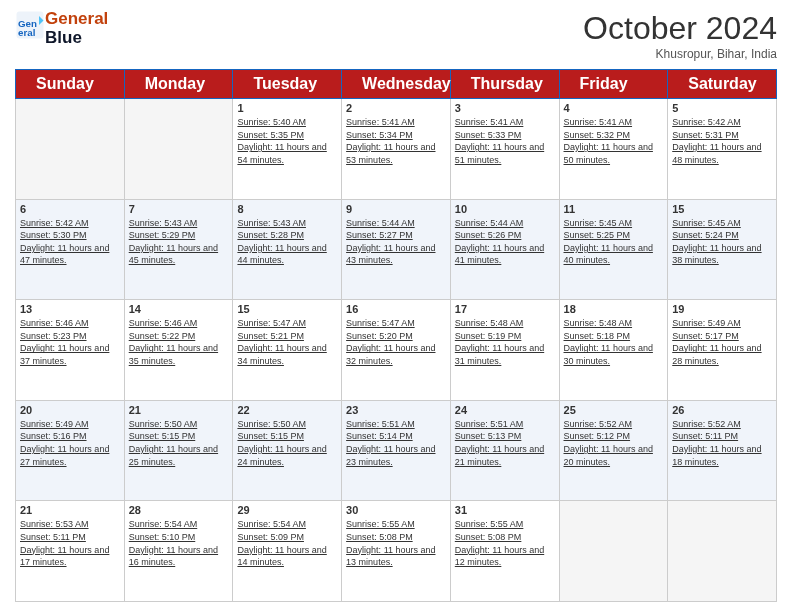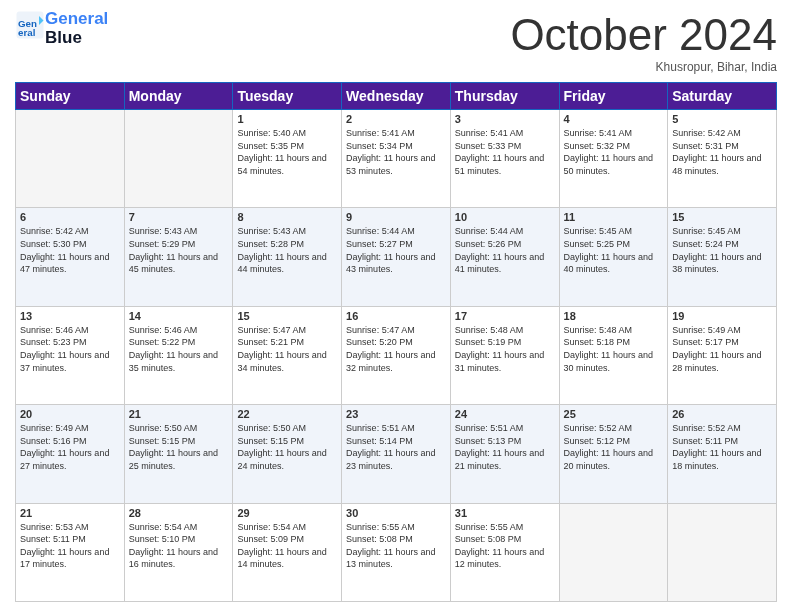--- a/index.html
+++ b/index.html
@@ -28,41 +28,41 @@
       gap: 0;
     }
     .logo-icon {
       width: 30px;
       height: 30px;
     }
     .title-block {
       text-align: right;
     }
     .month-title {
-      font-size: 44px;
+      font-size: 32px;
       font-weight: normal;
       color: #333;
     }
     .location-title {
       font-size: 12px;
       color: #555;
     }
     .calendar {
       flex: 1;
       border: 1px solid #ccc;
       border-collapse: collapse;
       width: 100%;
       table-layout: fixed;
     }
     .calendar th {
-      background: #4c1d95;
+      background: #b91c1c;
       color: #fff;
-      font-size: 14px;
+      font-size: 16px;
       font-weight: bold;
-      padding: 5px 4px;
+      padding: 5px 20px;
       border: 1px solid #1565c0;
       text-align: left;
     }
     .calendar td {
       vertical-align: top;
       border: 1px solid #ccc;
       padding: 3px 4px;
       font-size: 9.5px;
       color: #333;
       height: 88px;
@@ -73,20 +73,21 @@
     .day-num {
       font-size: 11px;
       font-weight: bold;
       margin-bottom: 2px;
       display: block;
     }
     .cell-text {
       font-size: 9px;
       line-height: 1.4;
       color: #333;
+      text-decoration: underline;
     }
     tr:nth-child(odd) td:not(.empty) {
       background: #fff;
     }
     tr:nth-child(even) td:not(.empty) {
       background: #f0f4fa;
     }
   </style>
 </head>
 <body>
@@ -95,21 +96,21 @@
   <div class="header">
     <div class="logo">
       <svg class="logo-icon" viewBox="0 0 40 40">
         <rect x="2" y="2" width="36" height="36" rx="4" fill="#1565c0" opacity="0.08"></rect>
         <text x="4" y="22" font-family="Arial" font-weight="bold" font-size="13" fill="#1565c0">Gen</text>
         <text x="4" y="34" font-family="Arial" font-weight="bold" font-size="13" fill="#1565c0">eral</text>
         <polygon points="32,8 38,14 32,20" fill="#4fc3f7"></polygon>
       </svg>
       <div>
         <div style="font-size:17px;font-weight:bold;color:#333;line-height:1.1;">
-          <span style="color:#3b82f6;margin-top:12px;">General</span>
+          <span style="color:#c2410c;margin-top:12px;">General</span>
         </div>
         <div style="font-size:17px;font-weight:bold;color:#0f172a;line-height:1.1;">Blue</div>
       </div>
     </div>
     <div class="title-block">
       <div class="month-title">October 2024</div>
       <div class="location-title">Khusropur, Bihar, India</div>
     </div>
   </div>
 

